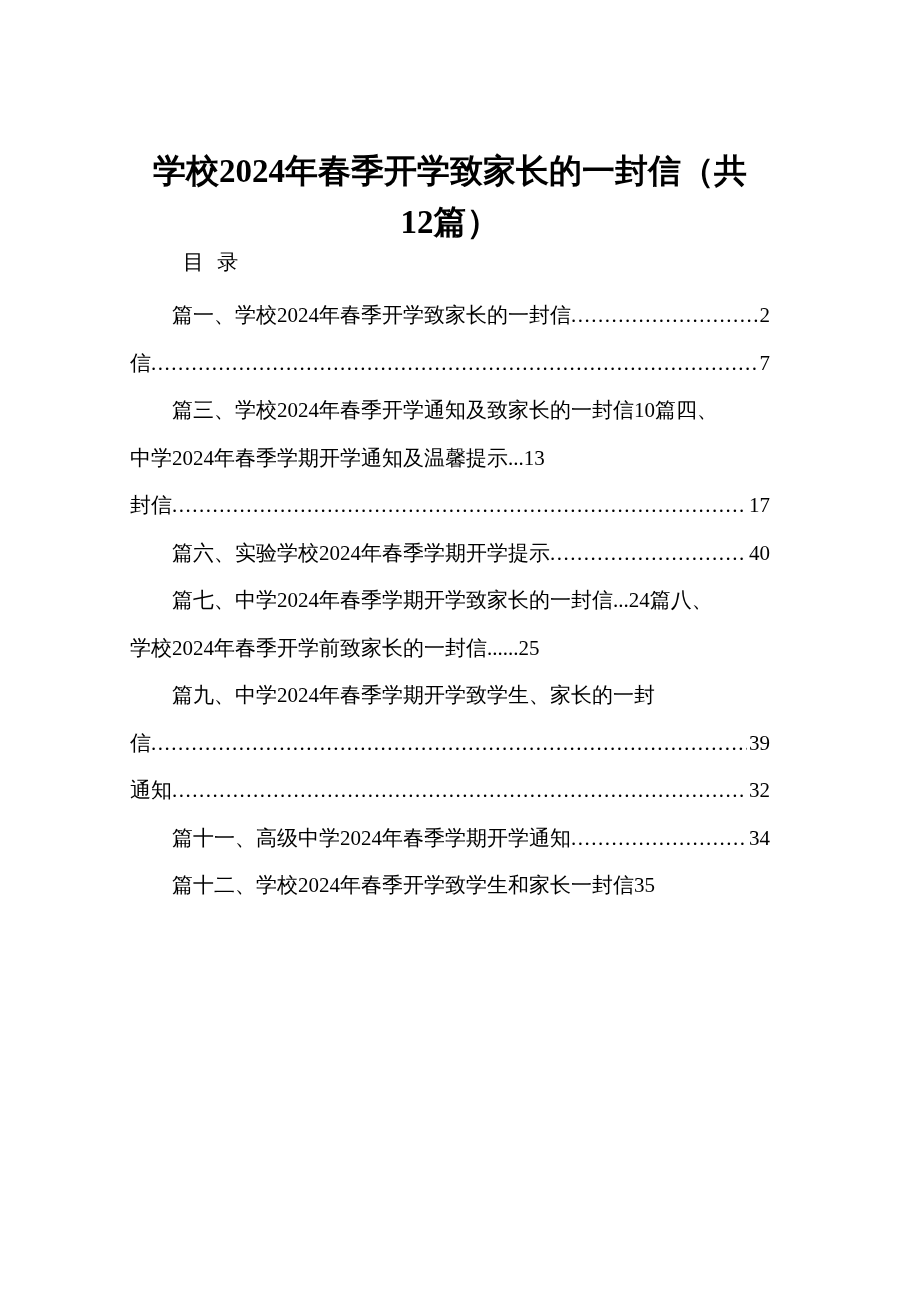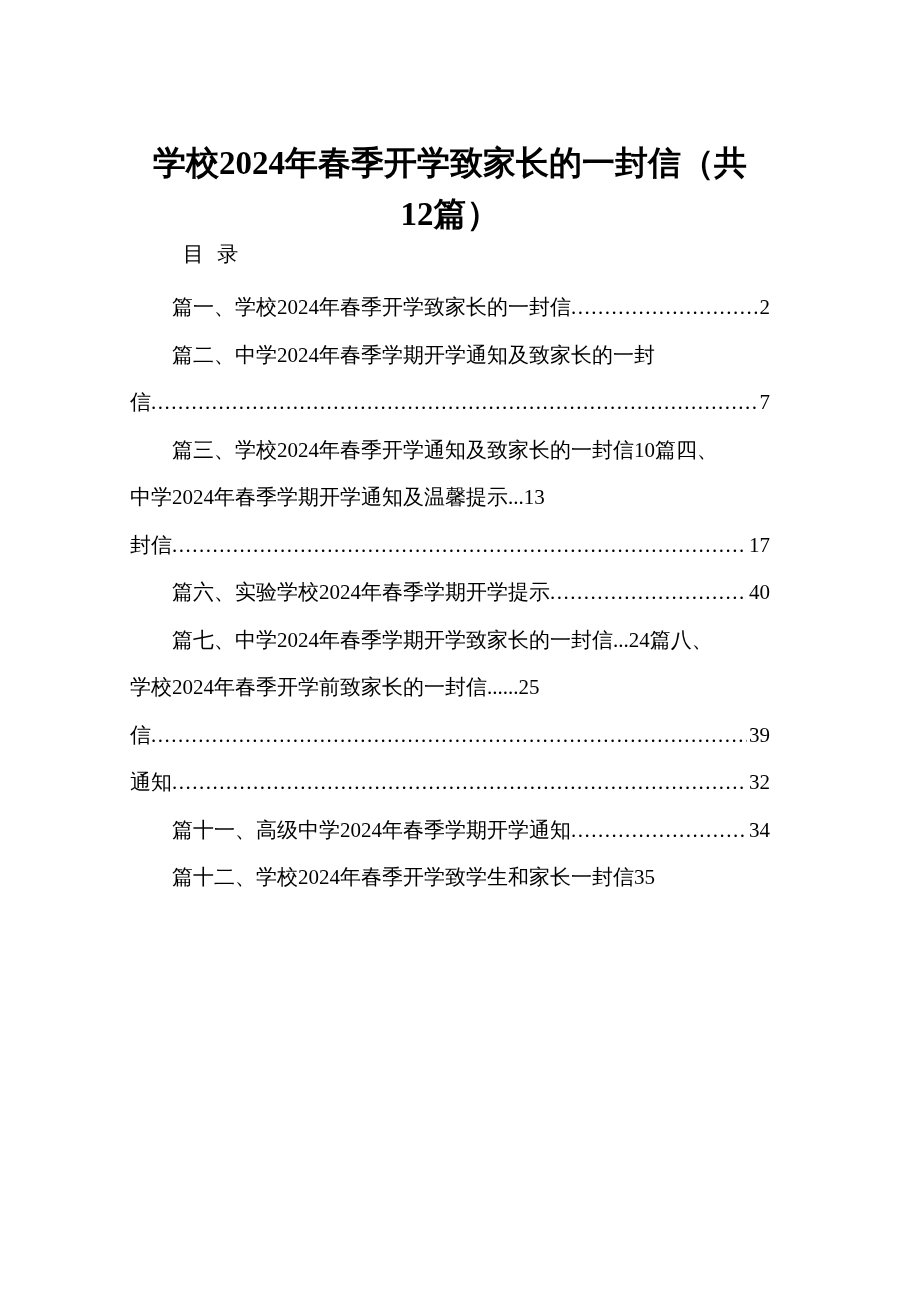--- a/index.html
+++ b/index.html
@@ -11,21 +11,21 @@
     height: 1301px;
     background: #ffffff;
     color: #000000;
     font-family: "Liberation Serif", "DejaVu Serif", serif;
     overflow: hidden;
     position: relative;
   }
   .page {
     position: absolute;
     left: 130px;
-    top: 0;
+    top: 8px;
     width: 640px;
   }
   .title {
     margin: 138px 0 0 0;
     font-size: 33px;
     font-weight: bold;
     text-align: center;
     line-height: 1.55;
   }
   .title-line {
@@ -73,23 +73,20 @@
     <span class="title-line">学校2024年春季开学致家长的一封信（共</span>
     <span class="title-line">12篇）</span>
   </h1>
   <div class="toc-heading">目 录</div>
   <div class="toc" id="toc">
       <div class="toc-line indent">
         <span class="toc-text">篇一、学校2024年春季开学致家长的一封信</span>
         <span class="toc-leader">........................................................................................................................................</span>
         <span class="toc-page">2</span>
       </div>
-      <div class="toc-line indent">
-        <span class="toc-text">篇二、中学2024年春季学期开学通知及致家长的一封</span>
-      </div>
       <div class="toc-line">
         <span class="toc-text">信</span>
         <span class="toc-leader">........................................................................................................................................</span>
         <span class="toc-page">7</span>
       </div>
       <div class="toc-line indent">
         <span class="toc-text">篇三、学校2024年春季开学通知及致家长的一封信10篇四、</span>
       </div>
       <div class="toc-line">
         <span class="toc-text">中学2024年春季学期开学通知及温馨提示...13</span>
@@ -103,20 +100,23 @@
         <span class="toc-text">篇六、实验学校2024年春季学期开学提示</span>
         <span class="toc-leader">........................................................................................................................................</span>
         <span class="toc-page">40</span>
       </div>
       <div class="toc-line indent">
         <span class="toc-text">篇七、中学2024年春季学期开学致家长的一封信...24篇八、</span>
       </div>
       <div class="toc-line">
         <span class="toc-text">学校2024年春季开学前致家长的一封信......25</span>
       </div>
+      <div class="toc-line indent">
+        <span class="toc-text">篇九、中学2024年春季学期开学致学生、家长的一封</span>
+      </div>
       <div class="toc-line">
         <span class="toc-text">信</span>
         <span class="toc-leader">........................................................................................................................................</span>
         <span class="toc-page">39</span>
       </div>
       <div class="toc-line">
         <span class="toc-text">通知</span>
         <span class="toc-leader">........................................................................................................................................</span>
         <span class="toc-page">32</span>
       </div>

